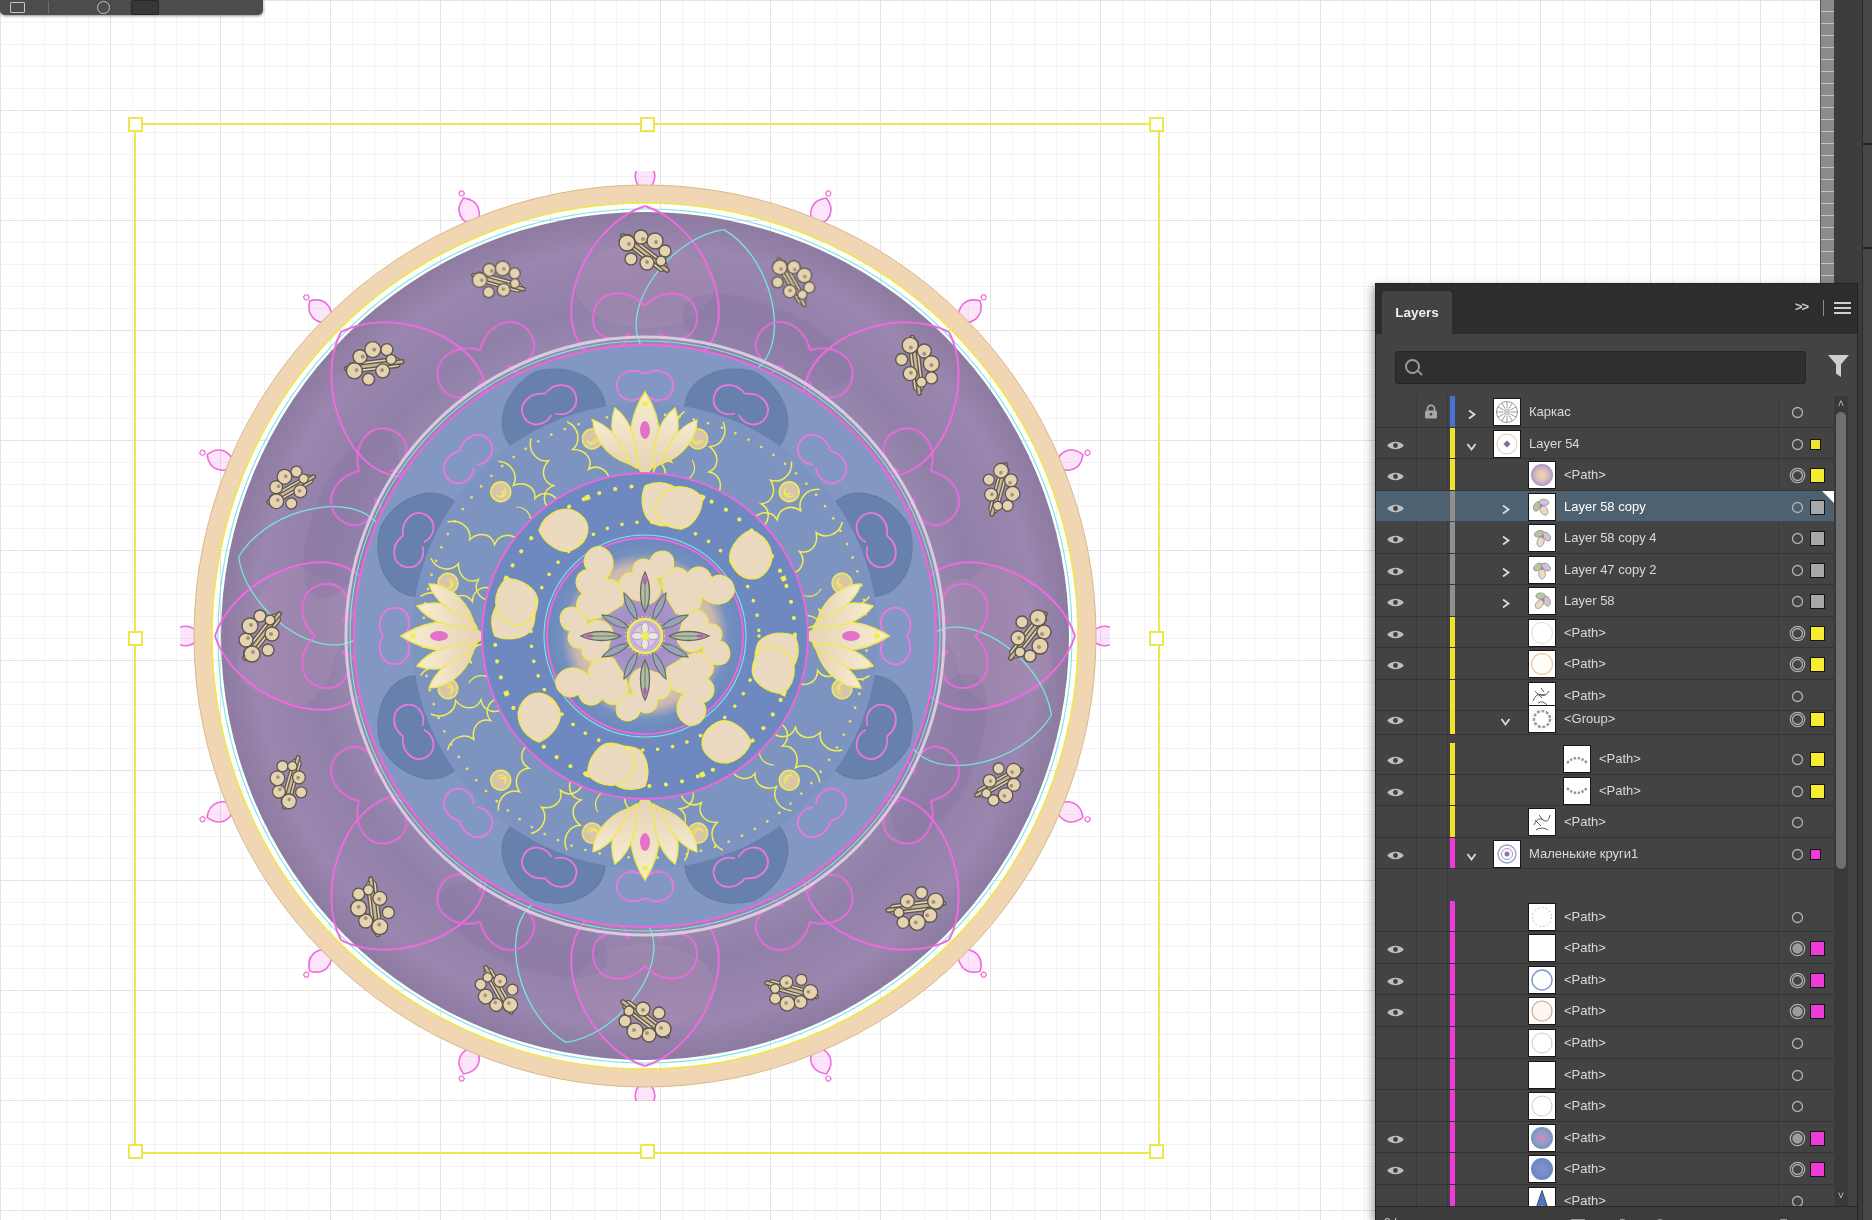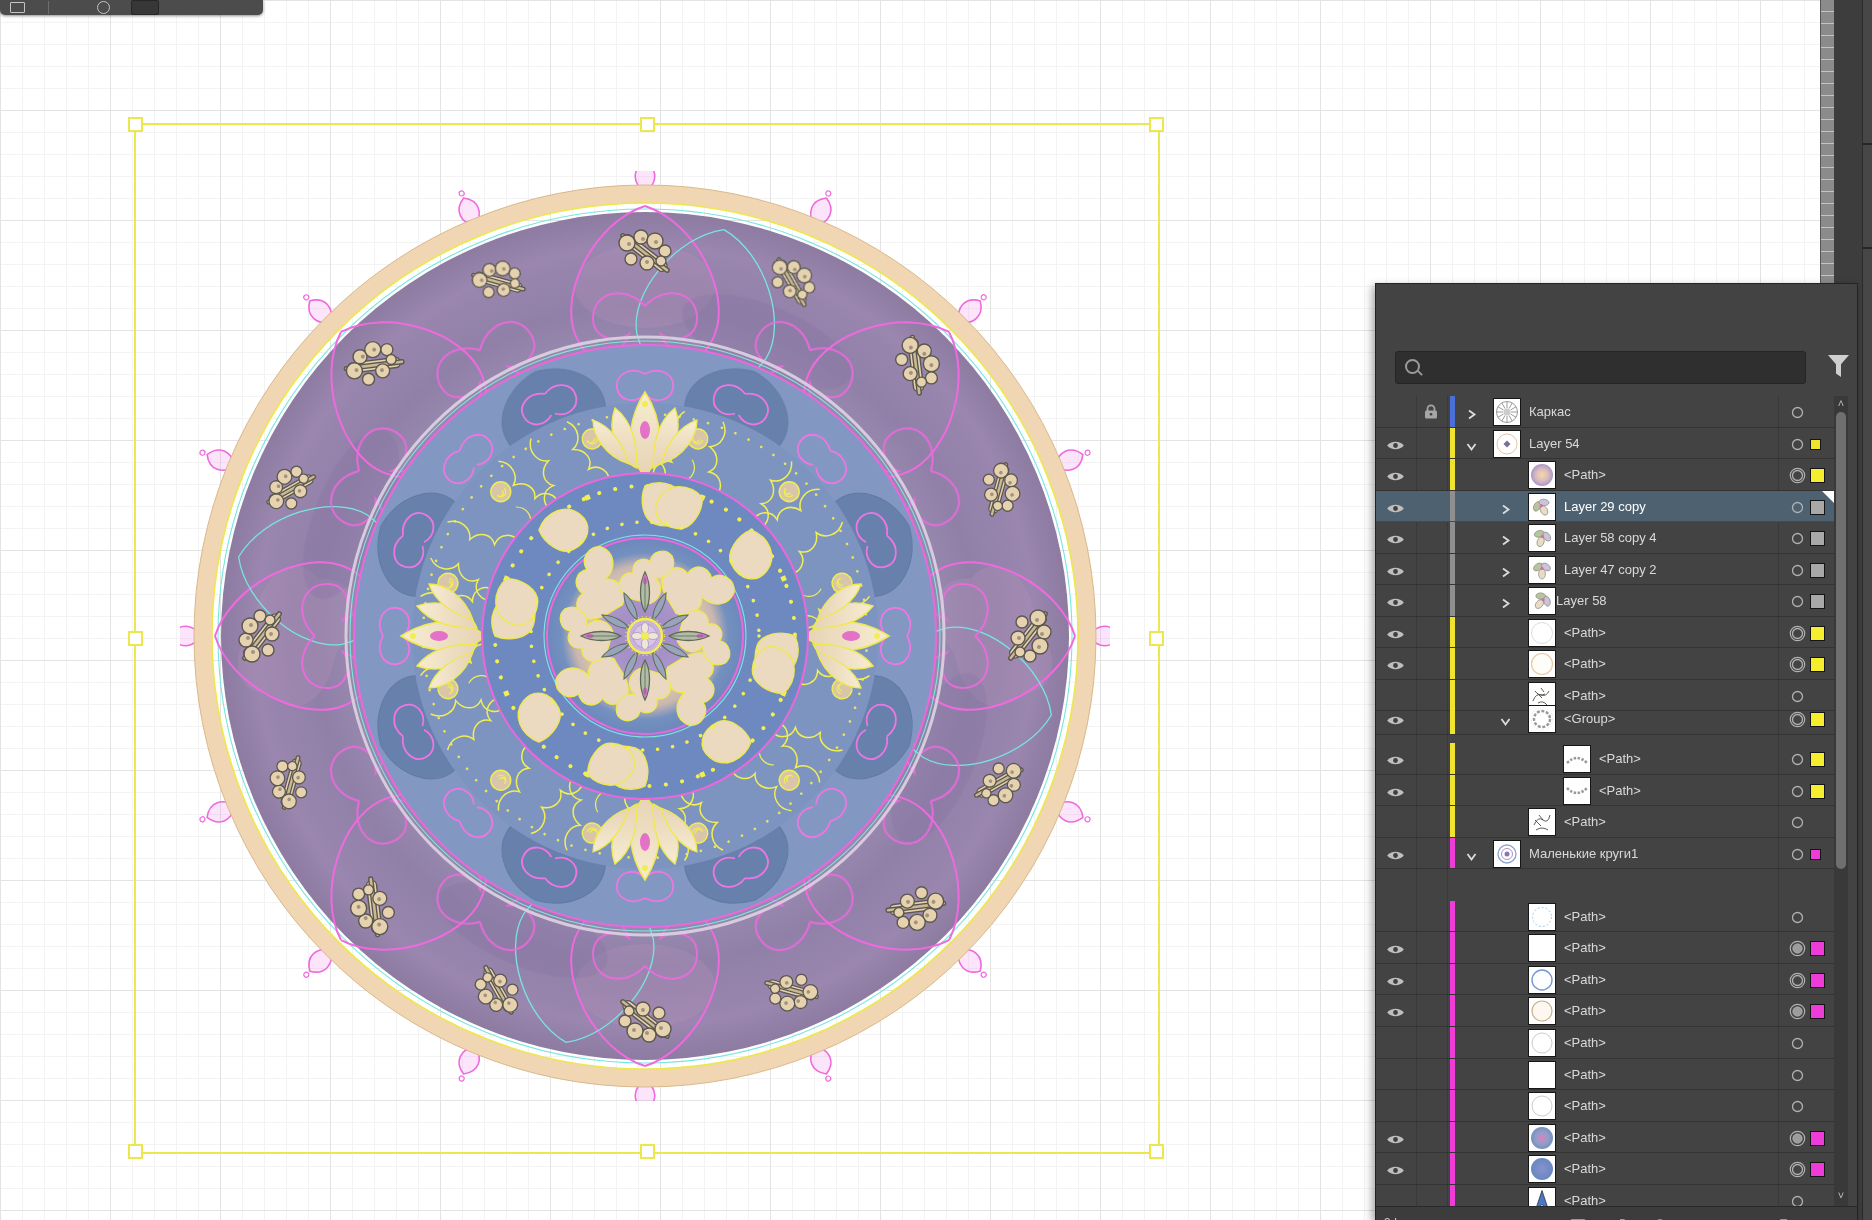--- a/index.html
+++ b/index.html
@@ -469,20 +469,30 @@
   </div>
 
   <div id="rightdark" class="abs"></div>
   <div id="ruler" class="abs"></div>
   <div id="dock" class="abs">
     <div class="dock-sep" style="top:143px"></div>
     <div class="dock-sep" style="top:247px"></div>
   </div>
 
   <div id="panel" class="abs">
+    <div id="phead">
+      <div id="ptab">Layers</div>
+      <div class="pi-expand">&gt;&gt;</div>
+      <div class="pi-div"></div>
+      <div class="pi-menu">
+          <i></i>
+          <i></i>
+          <i></i>
+        </div>
+    </div>
 
     <div id="psearch">
       <span class="mag"></span>
     </div>
     <div id="pfunnel"></div>
 
     <div id="prows">
       <div class="vsep" style="left:40px"></div>
       <div class="vsep" style="left:71px"></div>
       <div class="vsep" style="left:402px"></div>
@@ -592,21 +602,21 @@
           <span class="thumb" style="left:152px">
             <svg width="26" height="26" viewBox="0 0 26 26">
               <g transform="rotate(-30 13 13)">
                 <ellipse cx="9" cy="10" rx="5" ry="3.2" transform="rotate(-35 9 10)" fill="#b7c49e" stroke="#8a8a7a" stroke-width=".7"></ellipse>
                 <ellipse cx="17" cy="10" rx="5" ry="3.2" transform="rotate(35 17 10)" fill="#cbc2dc" stroke="#8a8a7a" stroke-width=".7"></ellipse>
                 <ellipse cx="13" cy="17" rx="3.4" ry="5" fill="#e8dcc4" stroke="#8a8a7a" stroke-width=".7"></ellipse>
                 <circle cx="13" cy="11.5" r="1.6" fill="#d86ab8"></circle>
               </g>
             </svg>
           </span>
-          <span class="lbl" style="left:188px">Layer 29 copy</span>
+          <span class="lbl" style="left:188px">Layer 58 copy</span>
           <span class="tgt"><svg width="17" height="17" viewBox="0 0 17 17">
               <circle cx="8.5" cy="8.5" r="5" fill="none" stroke="#b0b0b0" stroke-width="1.3"></circle>
             </svg></span>
           <span class="chip" style="left:434px;top:9px;width:13px;height:13px;background:#a8a8a8"></span>
           <span class="seltri"></span>
         </div>
         <div class="lrow" style="top: 126.2px;">
           <div class="cell" style="left:0;width:40px">
             <span style="position:absolute;left:10px;top:10px"><svg width="19" height="13" viewBox="0 0 19 13">
                 <path d="M1.2 6.5 C5 1.5,14 1.5,17.8 6.5 C14 11.5,5 11.5,1.2 6.5 Z" fill="#bfbfbf"></path>
@@ -683,21 +693,21 @@
           <span class="thumb" style="left:152px">
             <svg width="26" height="26" viewBox="0 0 26 26">
               <g transform="rotate(40 13 13)">
                 <ellipse cx="9" cy="10" rx="5" ry="3.2" transform="rotate(-35 9 10)" fill="#b7c49e" stroke="#8a8a7a" stroke-width=".7"></ellipse>
                 <ellipse cx="17" cy="10" rx="5" ry="3.2" transform="rotate(35 17 10)" fill="#cbc2dc" stroke="#8a8a7a" stroke-width=".7"></ellipse>
                 <ellipse cx="13" cy="17" rx="3.4" ry="5" fill="#e8dcc4" stroke="#8a8a7a" stroke-width=".7"></ellipse>
                 <circle cx="13" cy="11.5" r="1.6" fill="#d86ab8"></circle>
               </g>
             </svg>
           </span>
-          <span class="lbl" style="left:180px">Layer 58</span>
+          <span class="lbl" style="left:188px">Layer 58</span>
           <span class="tgt"><svg width="17" height="17" viewBox="0 0 17 17">
               <circle cx="8.5" cy="8.5" r="5" fill="none" stroke="#b0b0b0" stroke-width="1.3"></circle>
             </svg></span>
           <span class="chip" style="left:434px;top:9px;width:13px;height:13px;background:#a8a8a8"></span>
         </div>
         <div class="lrow" style="top: 220.85px;">
           <div class="cell" style="left:0;width:40px">
             <span style="position:absolute;left:10px;top:10px"><svg width="19" height="13" viewBox="0 0 19 13">
                 <path d="M1.2 6.5 C5 1.5,14 1.5,17.8 6.5 C14 11.5,5 11.5,1.2 6.5 Z" fill="#bfbfbf"></path>
                 <circle cx="9.5" cy="6.5" r="2.4" fill="#3f3f3f"></circle>

